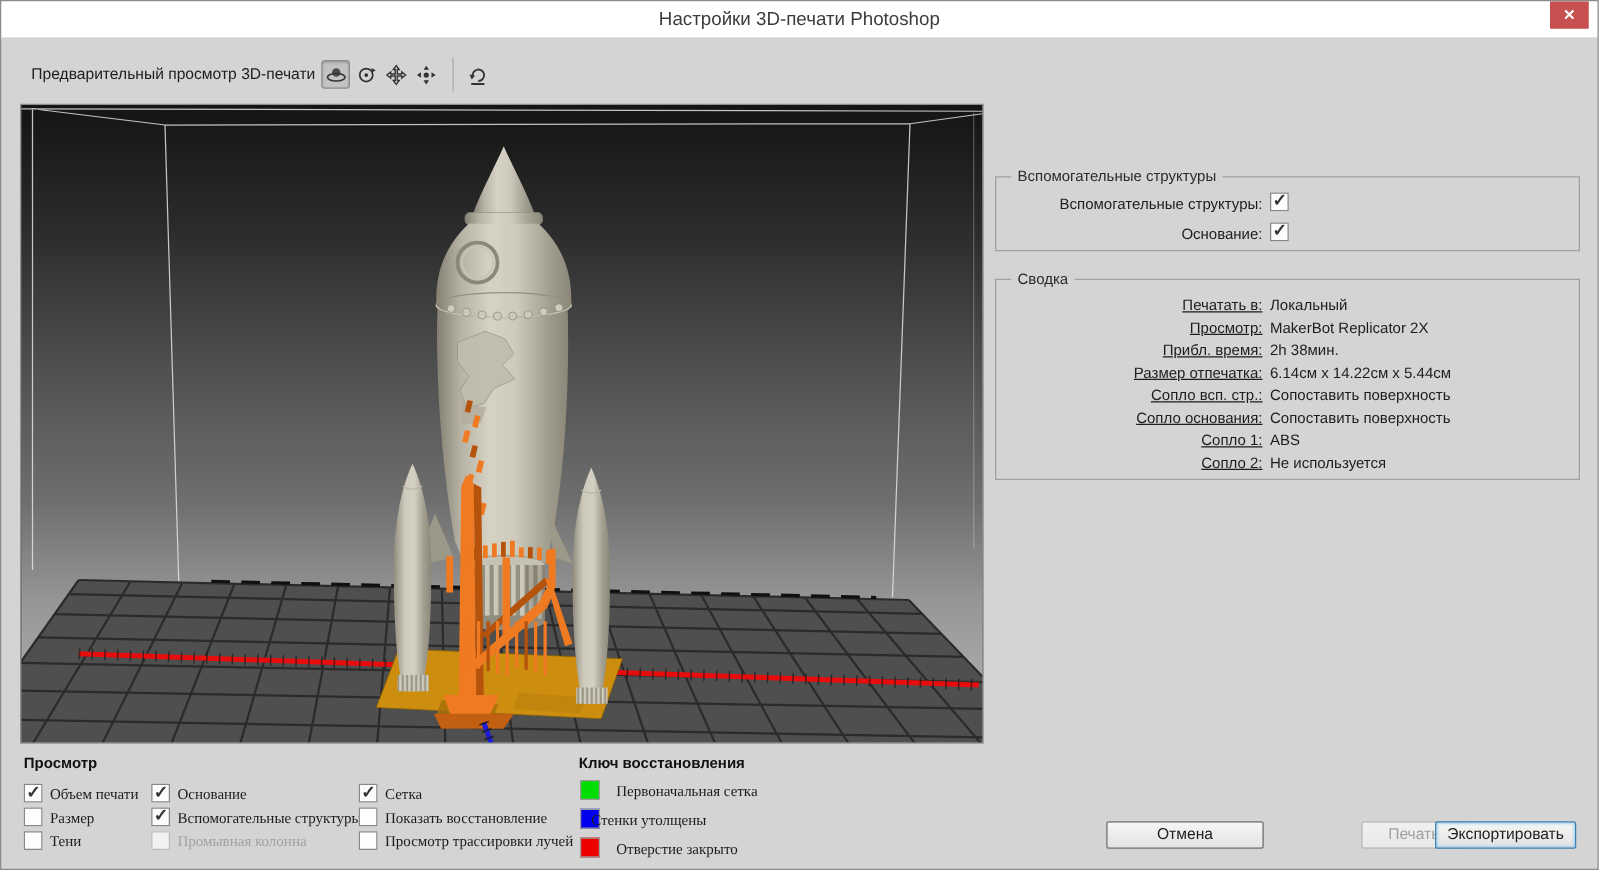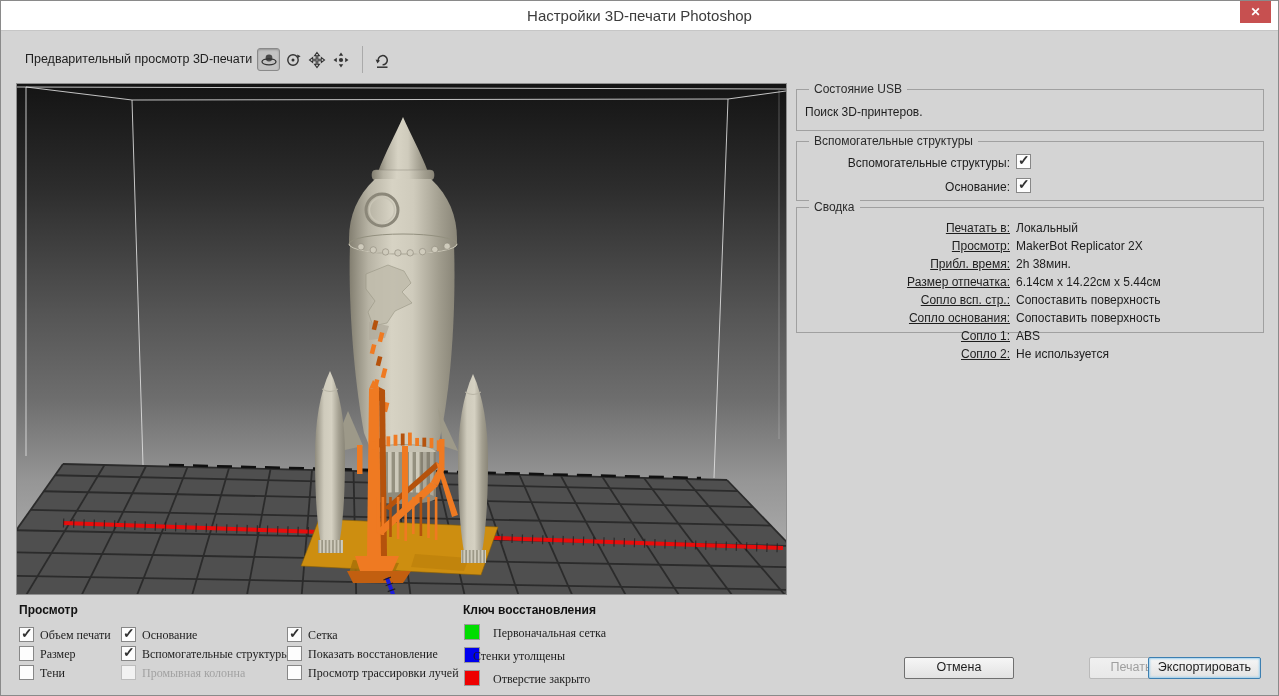--- a/index.html
+++ b/index.html
@@ -18,21 +18,21 @@
   #tool-sep{position:absolute;left:361px;top:45px;width:1px;height:27px;background:#aaa;}
   
   #preview{position:absolute;left:16px;top:83px;width:769px;height:510px;outline:1px solid #8e8e8e;background:#222;}
   
   .groupbox{position:absolute;left:795px;width:468px;border:1px solid #a0a0a0;}
   .grouptitle{position:absolute;top:-8px;left:12px;background:#d4d4d4;padding:0 5px;font-size:12px;color:#2b2b2b;}
   #usb-box{top:88px;height:42px;}
   #usb-status{position:absolute;left:8px;top:15px;font-size:12px;color:#1d1d1d;}
   #aux-box{top:140px;height:60px;}
   .g2row-label{position:absolute;left:0;width:213px;text-align:right;font-size:12px;color:#1d1d1d;}
-  #sum-box{top:206px;height:126px;}
+  #sum-box{top:222px;height:161px;}
   .sumrow{position:absolute;left:0;width:100%;height:18px;font-size:12px;color:#1d1d1d;}
   .sumrow .lbl{position:absolute;left:0;width:213px;text-align:right;text-decoration:underline;}
   .sumrow .val{position:absolute;left:219px;}
   
   .cb{position:absolute;width:15px;height:15px;background:#fdfdfd;border:1px solid #878787;}
   .cb.on::after{content:"✓";position:absolute;left:1px;top:-3px;font-size:14px;font-weight:bold;color:#333;}
   .cb.disabled{border-color:#bdbdbd;background:#f2f2f2;}
   
   .bold-hd{position:absolute;font-size:12px;font-weight:bold;color:#111;}
   .cb-label{position:absolute;font-size:12px;color:#1d1d1d;font-family:Liberation Serif, serif;}
@@ -266,24 +266,20 @@
           </g>
       </g>
 
       <g>
         <line x1="370" y1="494" x2="377" y2="513" stroke-width="4" stroke="#1b1bd8"></line>
         <line x1="370" y1="494" x2="377" y2="513" stroke="#151515" stroke-width="8" stroke-dasharray="1.2,5" opacity="0.8"></line>
       </g>
     </svg>
   </div>
 
-  <div class="groupbox" id="usb-box">
-    <span class="grouptitle">Состояние USB</span>
-    <span id="usb-status">Поиск 3D-принтеров.</span>
-  </div>
 
   <div class="groupbox" id="aux-box">
     <span class="grouptitle">Вспомогательные структуры</span>
     <span class="g2row-label" style="top:14px">Вспомогательные структуры:</span>
     <span class="cb on" style="left:219px;top:12px"></span>
     <span class="g2row-label" style="top:38px">Основание:</span>
     <span class="cb on" style="left:219px;top:36px"></span>
   </div>
 
   <div class="groupbox" id="sum-box">
@@ -346,17 +342,17 @@
   <span class="cb-label" style="left:307px;top:665px">Просмотр трассировки лучей</span>
 
   <span class="bold-hd" style="left:462px;top:602px">Ключ восстановления</span>
   <span class="swatch" style="left: 463px; top: 623px; background-color: rgb(0, 221, 0);"></span>
   <span class="cb-label" style="left:492px;top:625px">Первоначальная сетка</span>
   <span class="swatch" style="left: 463px; top: 646px; background-color: rgb(0, 0, 238);"></span>
   <span class="cb-label" style="left:472px;top:648px">Стенки утолщены</span>
   <span class="swatch" style="left: 463px; top: 669px; background-color: rgb(238, 0, 0);"></span>
   <span class="cb-label" style="left:492px;top:671px">Отверстие закрыто</span>
 
-  <div class="btn" style="left:903px;width:110px">Отмена</div>
+  <div class="btn" style="left:884px;width:126px">Отмена</div>
   <div class="btn disabled" style="left:1088px;width:84px">Печать</div>
   <div class="btn btn-primary" style="left:1147px;width:113px">Экспортировать</div>
 
 </div>
 
 </body></html>

